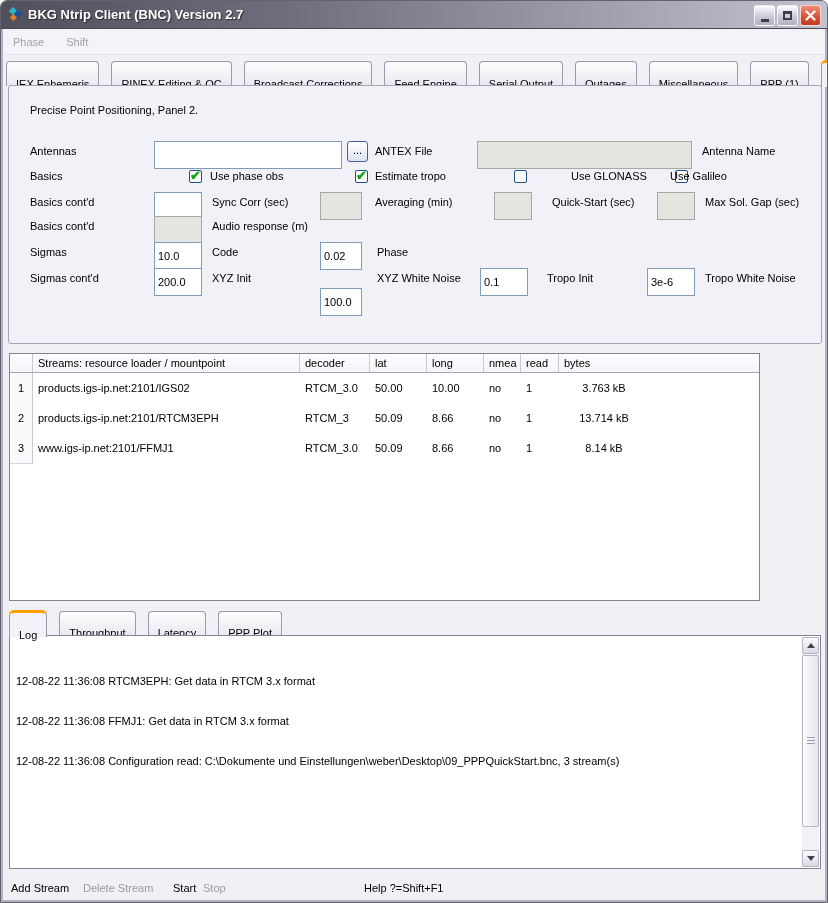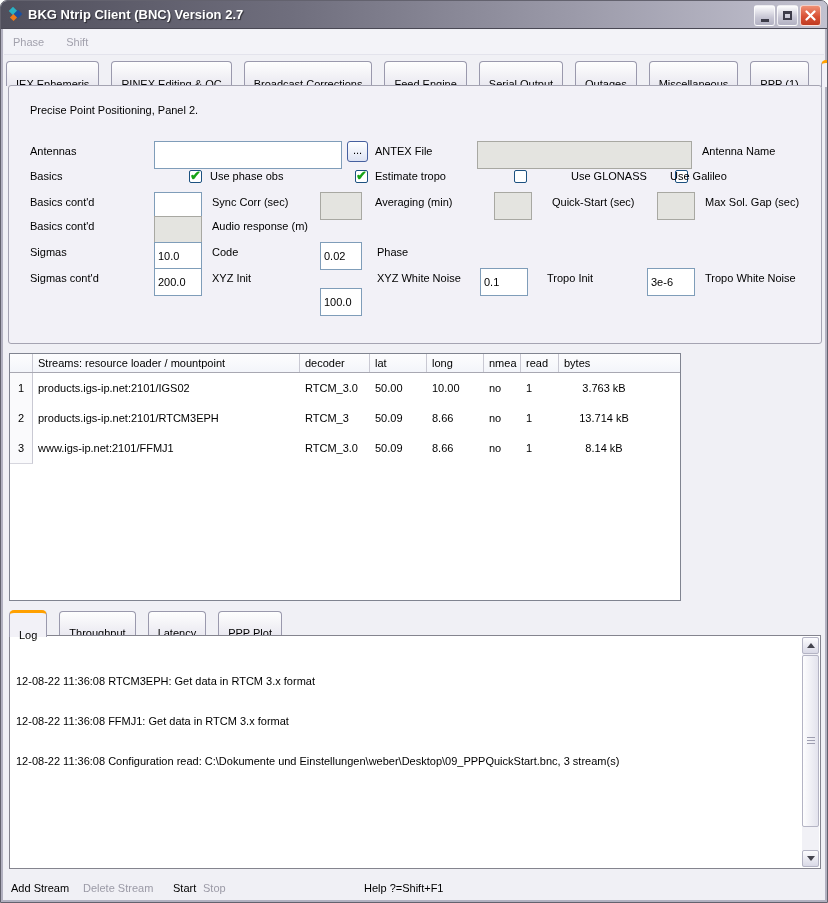--- a/index.html
+++ b/index.html
@@ -75,21 +75,21 @@
   }
   .txt.disabled { background:#e4e4e0; border-color:#a8a8a2; }
   .browse-btn {
     position:absolute; width:21px; height:21px; border:1px solid #46609f; border-radius:3px;
     background:linear-gradient(#ffffff,#dde3f3); font-size:11px; line-height:17px; text-align:center; cursor:pointer;
   }
   .cb { position:absolute; width:13px; height:13px; border:1px solid #1c5180; border-radius:2px; background:#fff; cursor:pointer; }
   .cb.checked::after { content:"✔"; position:absolute; left:0px; top:-3px; color:#17a317; font-size:13px; font-weight:bold; }
   
   .streams {
-    position:absolute; left:8px; top:352px; width:672px; height:248px;
+    position:absolute; left:8px; top:352px; width:751px; height:248px;
     background:#fff; border:1px solid #808490;
   }
   .sgrid { display:grid; grid-template-columns:23px 267px 70px 57px 57px 37px 38px 1fr; }
   .shead { height:19px; background:linear-gradient(#fdfdfe,#f3f5fa); border-bottom:1px solid #a8a8b2; }
   .shead > div { border-right:1px solid #c9c9d3; padding-left:5px; line-height:18px; white-space:nowrap; overflow:hidden; }
   .shead > div:last-child { border-right:none; }
   .srow { height:30px; cursor:default; }
   .srow > div { line-height:30px; padding-left:5px; white-space:nowrap; }
   .srow .numcell {
     background:#fafafc; border-right:1px solid #c9c9d3; border-bottom:1px solid #d6d6de;

